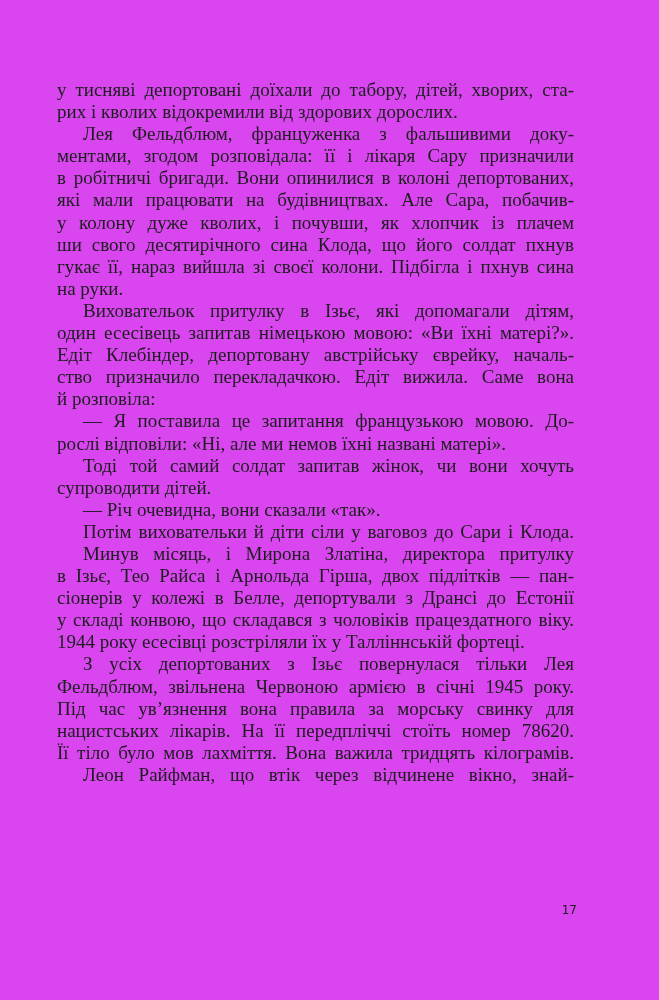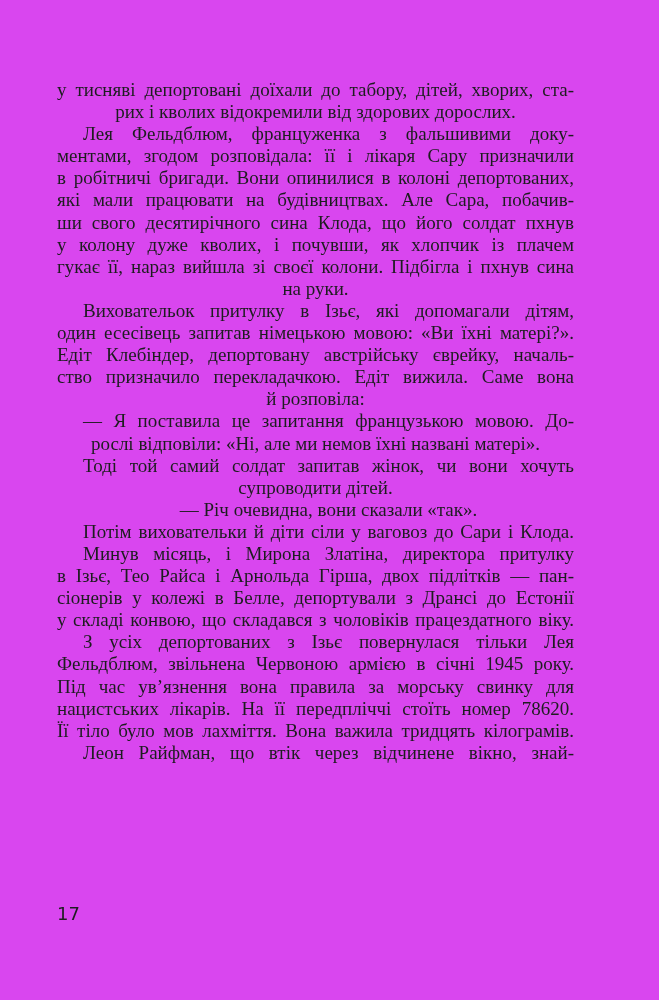--- a/index.html
+++ b/index.html
@@ -22,54 +22,54 @@
     top: 79px;
     width: 517px;
     font-size: 19px;
     line-height: 22.1px;
   }
   .paragraph { margin: 0; }
   .paragraph.section-break { }
   .line {
     white-space: nowrap;
     height: 22.1px;
-    text-align: center;
+    text-align: left;
   }
   .line.justify {
     text-align: justify;
     text-align-last: justify;
   }
   .line.indent { padding-left: 26px; }
   .folio {
     position: absolute;
     left: 57px;
     top: 903px;
     width: 520px;
-    text-align: left;
+    text-align: right;
     font-family: "DejaVu Sans", "Liberation Sans", sans-serif;
-    font-size: 18px;
+    font-size: 12px;
     color: #1d1d1f;
   }
 </style>
 </head>
 <body>
 
 <div class="page" style="background: #d946ef; color: rgb(29, 29, 31); padding-left: 32px;">
   <div class="text-block">
       <div class="paragraph">
         <div class="line justify">у тисняві депортовані доїхали до табору, дітей, хворих, ста-</div>
         <div class="line">рих і кволих відокремили від здорових дорослих.</div>
       </div>
       <div class="paragraph">
         <div class="line justify indent">Лея Фельдблюм, француженка з фальшивими доку-</div>
         <div class="line justify">ментами, згодом розповідала: її і лікаря Сару призначили</div>
         <div class="line justify">в робітничі бригади. Вони опинилися в колоні депортованих,</div>
         <div class="line justify">які мали працювати на будівництвах. Але Сара, побачив-</div>
+        <div class="line justify">у колону дуже кволих, і почувши, як хлопчик із плачем</div>
         <div class="line justify">ши свого десятирічного сина Клода, що його солдат пхнув</div>
-        <div class="line justify">у колону дуже кволих, і почувши, як хлопчик із плачем</div>
         <div class="line justify">гукає її, нараз вийшла зі своєї колони. Підбігла і пхнув сина</div>
         <div class="line">на руки.</div>
       </div>
       <div class="paragraph">
         <div class="line justify indent">Виховательок притулку в Ізьє, які допомагали дітям,</div>
         <div class="line justify">один есесівець запитав німецькою мовою: «Ви їхні матері?».</div>
         <div class="line justify">Едіт Клебіндер, депортовану австрійську єврейку, началь-</div>
         <div class="line justify">ство призначило перекладачкою. Едіт вижила. Саме вона</div>
         <div class="line">й розповіла:</div>
       </div>
@@ -87,20 +87,21 @@
       <div class="paragraph">
         <div class="line justify indent">Потім виховательки й діти сіли у ваговоз до Сари і Клода.</div>
       </div>
       <div class="paragraph section-break">
         <div class="line justify indent">Минув місяць, і Мирона Златіна, директора притулку</div>
         <div class="line justify">в Ізьє, Тео Райса і Арнольда Гірша, двох підлітків — пан-</div>
         <div class="line justify">сіонерів у колежі в Белле, депортували з Дрансі до Естонії</div>
         <div class="line justify">у складі конвою, що складався з чоловіків працездатного віку.</div>
       </div>
       <div class="paragraph">
+        <div class="line">1944 року есесівці розстріляли їх у Талліннській фортеці.</div>
       </div>
       <div class="paragraph section-break">
         <div class="line justify indent">З усіх депортованих з Ізьє повернулася тільки Лея</div>
         <div class="line justify">Фельдблюм, звільнена Червоною армією в січні 1945 року.</div>
         <div class="line justify">Під час ув’язнення вона правила за морську свинку для</div>
         <div class="line justify">нацистських лікарів. На її передпліччі стоїть номер 78620.</div>
         <div class="line justify">Її тіло було мов лахміття. Вона важила тридцять кілограмів.</div>
       </div>
       <div class="paragraph section-break">
         <div class="line justify indent">Леон Райфман, що втік через відчинене вікно, знай-</div>

